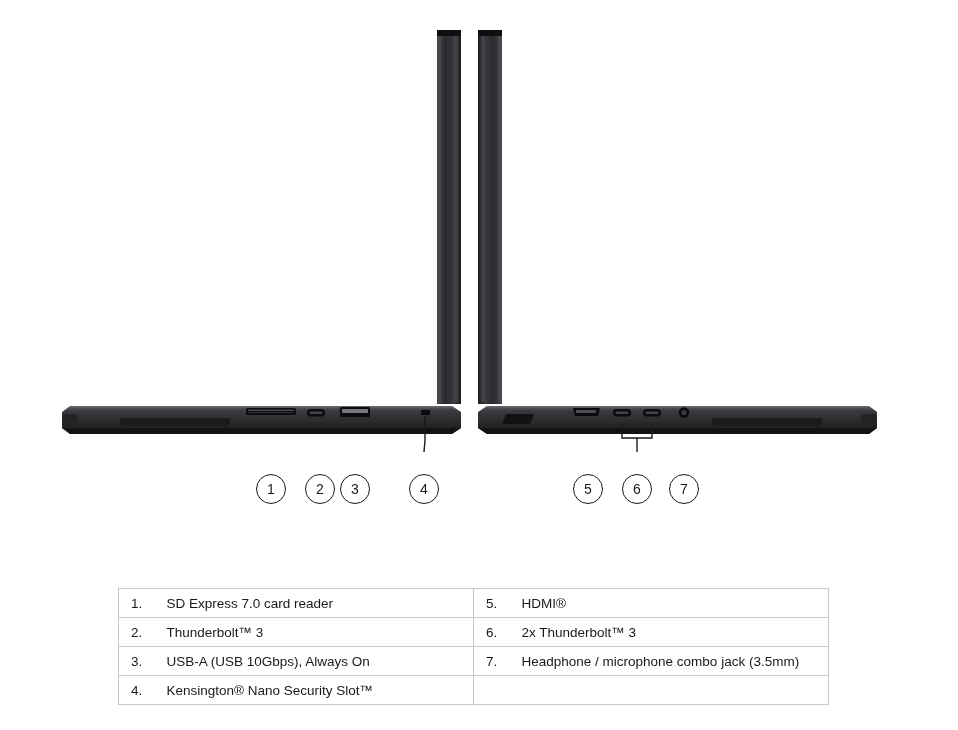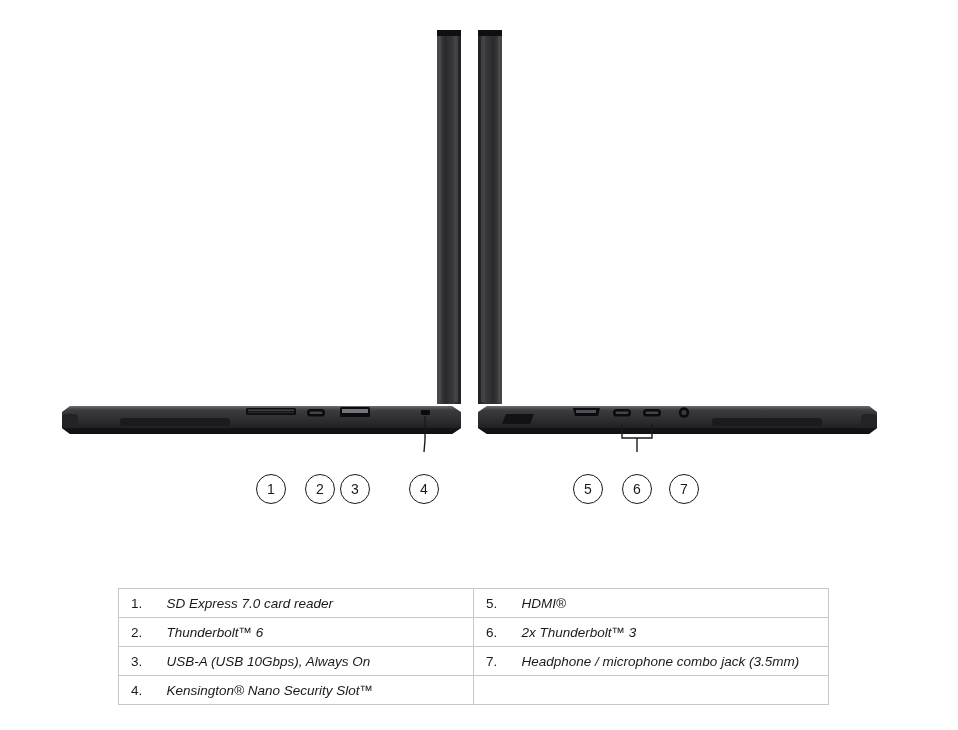--- a/index.html
+++ b/index.html
@@ -62,21 +62,20 @@
   }
   #legend td.num {
     width: 26px;
     padding-right: 0;
     padding-left: 12px;
     border-right: none;
   }
   #legend td.txt {
     border-left: none;
     padding-left: 8px;
-    font-style: italic;
   }
   #legend td.empty {
     border-left: 1px solid #c8c8c8;
   }
   .col-left-num { width: 40px; }
   .col-left-txt { width: 315px; }
   .col-right-num { width: 40px; }
   .col-right-txt { width: 315px; }
 </style>
 </head>
@@ -210,21 +209,21 @@
   </colgroup>
   <tbody>
     <tr>
       <td class="num">1.</td>
       <td class="txt">SD Express 7.0 card reader</td>
       <td class="num">5.</td>
       <td class="txt">HDMI®</td>
     </tr>
     <tr>
       <td class="num">2.</td>
-      <td class="txt">Thunderbolt™ 6</td>
+      <td class="txt">Thunderbolt™ 3</td>
       <td class="num">6.</td>
       <td class="txt">2x Thunderbolt™ 3</td>
     </tr>
     <tr>
       <td class="num">3.</td>
       <td class="txt">USB-A (USB 10Gbps), Always On</td>
       <td class="num">7.</td>
       <td class="txt">Headphone / microphone combo jack (3.5mm)</td>
     </tr>
     <tr>

